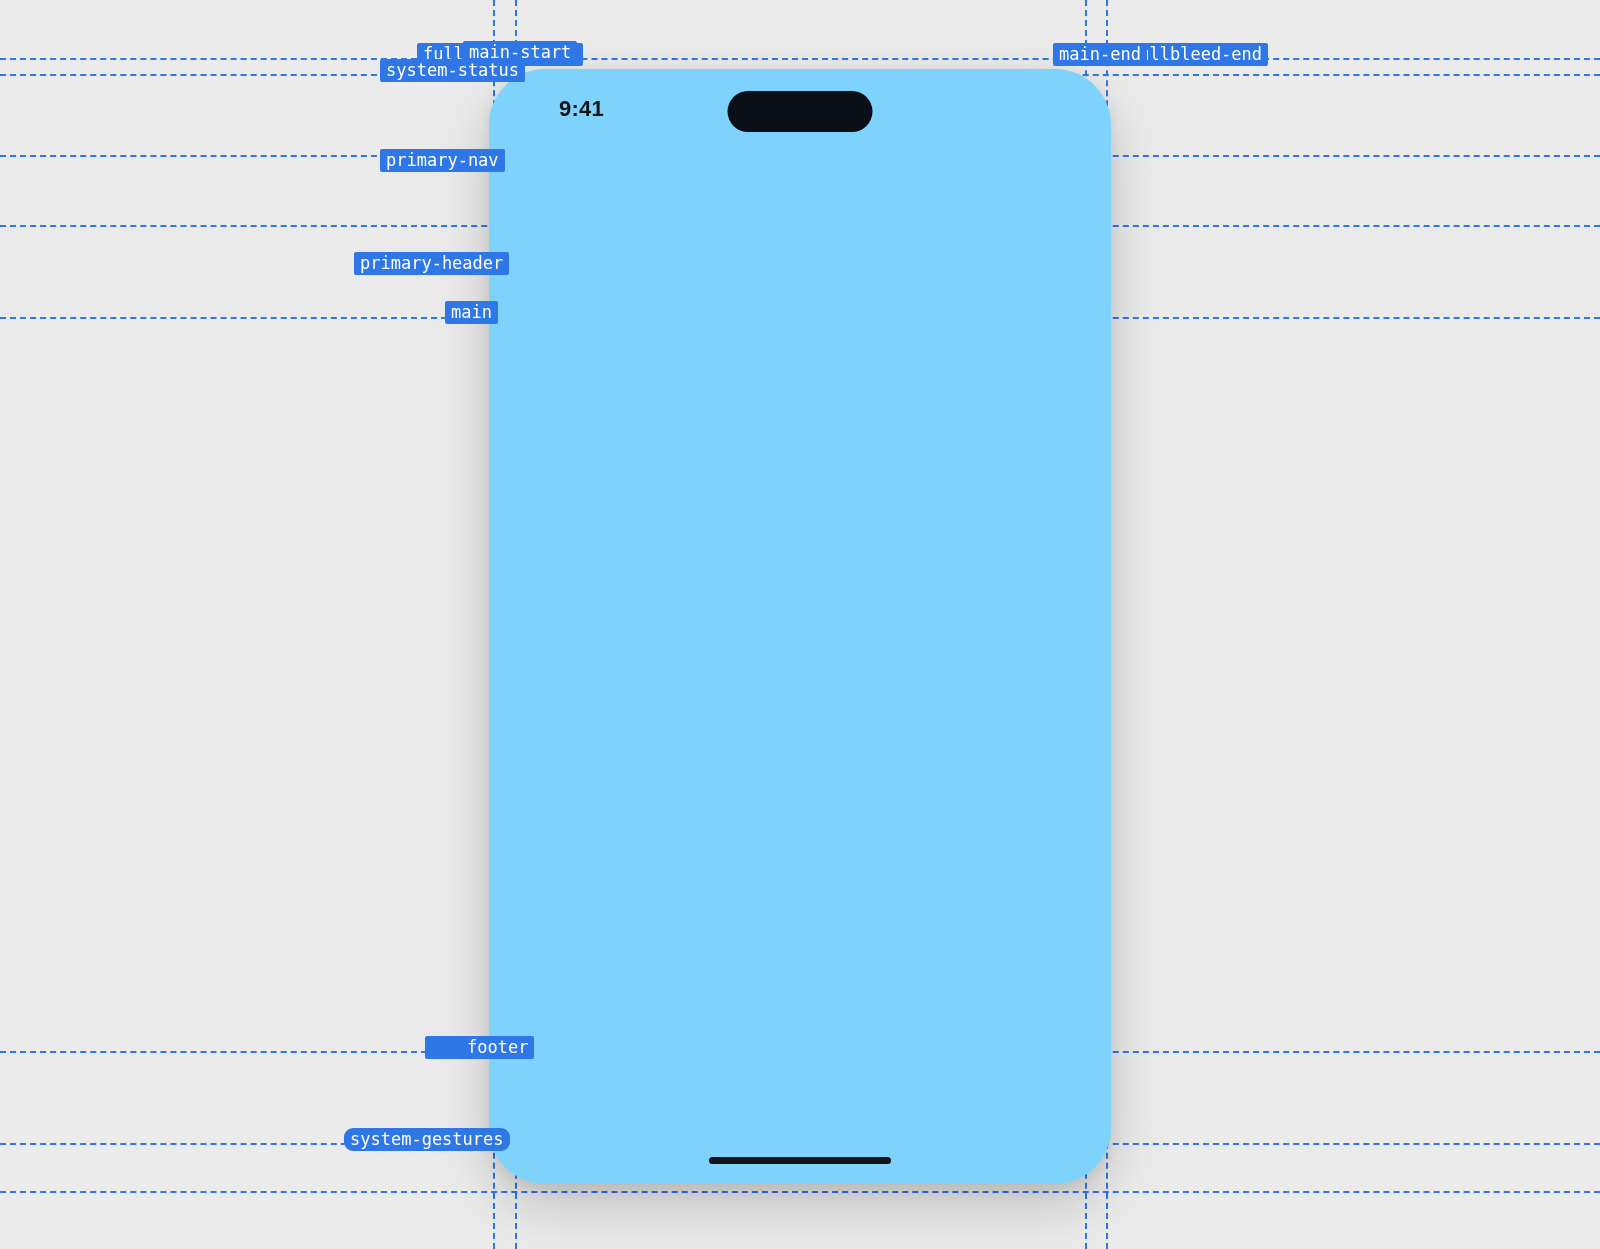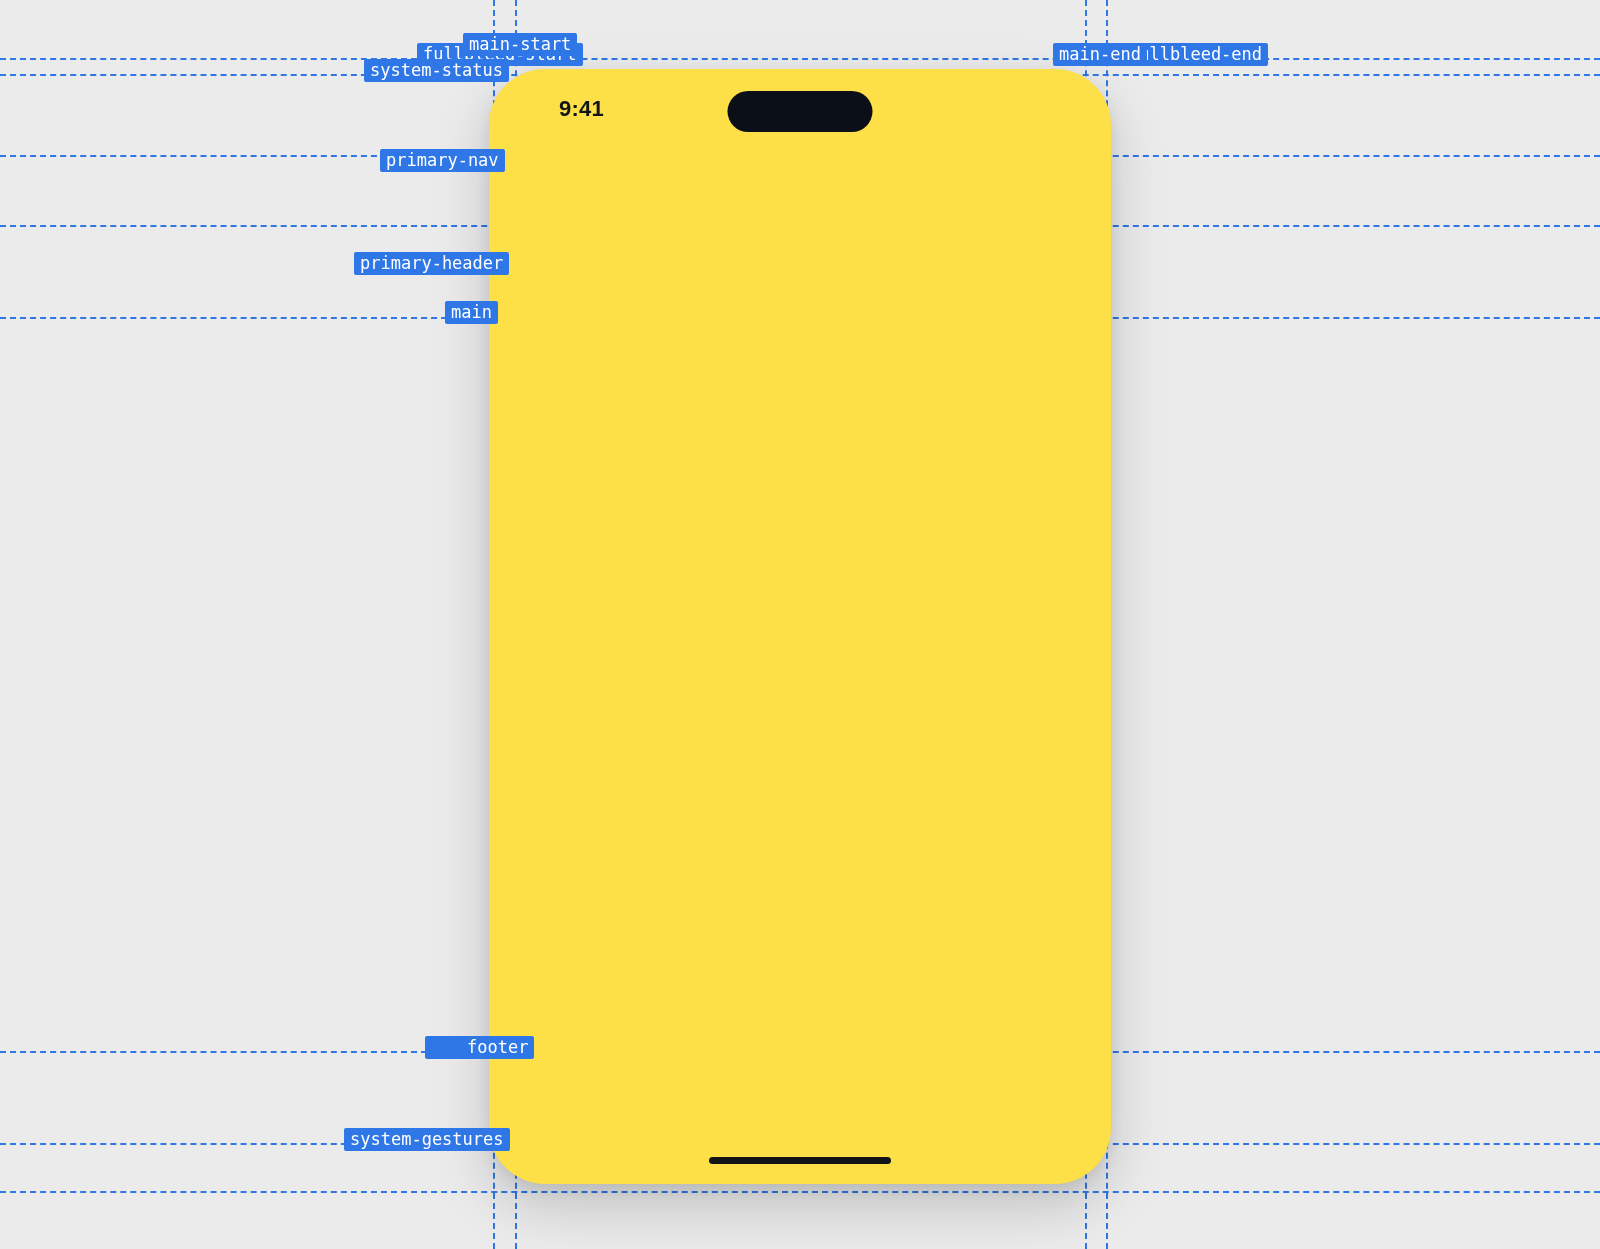--- a/index.html
+++ b/index.html
@@ -17,21 +17,21 @@
       overflow: hidden;
     }
 
     
     .device {
       position: absolute;
       left: 489px;
       top: 69px;
       width: 622px;
       height: 1115px;
-      background: #fde047;
+      background: #7dd3fc;
       border-radius: 56px;
       box-shadow: 0 22px 55px rgba(0,0,0,0.18), 0 5px 14px rgba(0,0,0,0.08);
     }
 
     
     .notch {
       position: absolute;
       top: 22px;
       left: 50%;
       transform: translateX(-50%);
@@ -120,30 +120,30 @@
       font-family: ui-monospace, "SF Mono", Menlo, Consolas, monospace;
       font-size: 17px;
       line-height: 1;
       padding: 3px 6px;
       white-space: nowrap;
       border-radius: 2px;
     }
 
     
     .lbl-fullbleed       { left: 417px; top: 43px; }
-    .lbl-main-start      { left: 463px; top: 33px; }
+    .lbl-main-start      { left: 463px; top: 41px; }
     .lbl-main-end        { left: 1053px; top: 43px; text-align: center; }
     .lbl-fullbleed-end   { left: 1123px; top: 43px; }
 
-    .lbl-system-status   { left: 364px; top: 59px; text-align: right; }
+    .lbl-system-status   { left: 380px; top: 59px; text-align: right; }
     .lbl-primary-nav     { left: 380px; top: 149px; }
     .lbl-primary-header  { left: 354px; top: 209px; margin-top: 43px; }
     .lbl-main            { left: 445px; top: 301px; text-align: right; }
     .lbl-footer          { left: 425px; top: 1036px; padding-left: 42px; }
-    .lbl-system-gestures { left: 344px; top: 1128px; }
+    .lbl-system-gestures { left: 344px; top: 1128px; border-radius: 9px; }
 
   </style>
 </head>
 <body>
 
 <div class="guide guide-v v-fullbleed-start"></div>
 <div class="guide guide-v v-main-start"></div>
 <div class="guide guide-v v-main-end"></div>
 <div class="guide guide-v v-fullbleed-end"></div>
 

